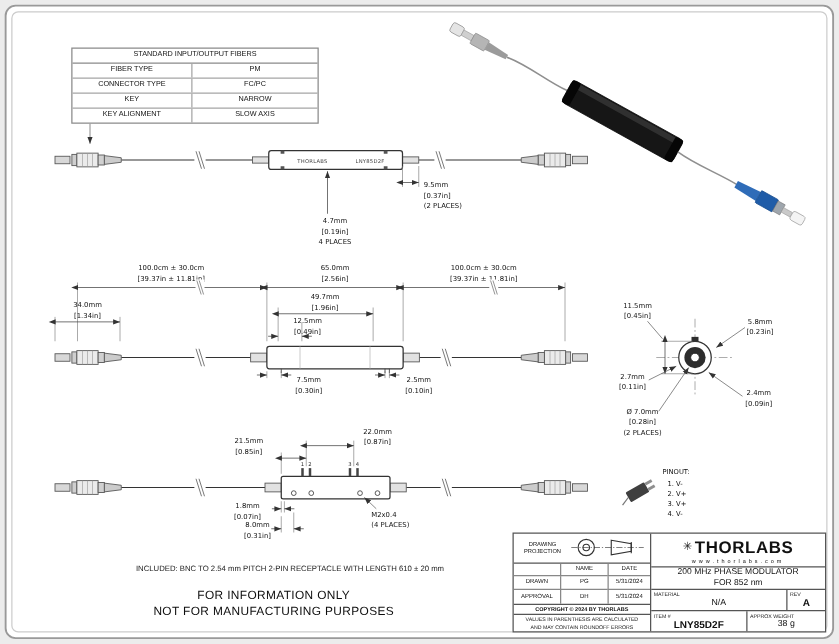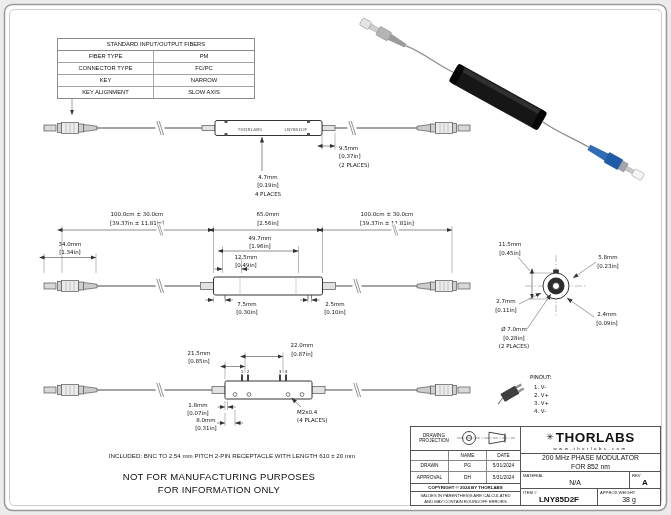--- a/index.html
+++ b/index.html
@@ -348,22 +348,22 @@
     <div class="ft-cell ft-v">NARROW</div>
   </div>
   <div class="ft-row">
     <div class="ft-cell ft-l">KEY ALIGNMENT</div>
     <div class="ft-cell ft-v">SLOW AXIS</div>
   </div>
 </div>
 
 <div class="overlay note">INCLUDED: BNC TO 2.54 mm PITCH 2-PIN RECEPTACLE WITH LENGTH 610 ± 20 mm</div>
 <div class="overlay disclaimer">
+  <div>FOR INFORMATION ONLY</div>
   <div>NOT FOR MANUFACTURING PURPOSES</div>
-  <div>FOR INFORMATION ONLY</div>
 </div>
 
 <div class="overlay tb">
   <div class="tb-left">
     <div class="tb-proj">
       <div class="tb-proj-label">DRAWING PROJECTION</div>
       <svg width="62" height="20" viewBox="0 0 62 20">
         <line x1="2" y1="10" x2="60" y2="10" stroke="#555" stroke-width="0.6" stroke-dasharray="5 1.5 1 1.5"></line>
         <circle cx="14" cy="10" r="6.5" fill="none" stroke="#333" stroke-width="0.9"></circle>
         <circle cx="14" cy="10" r="2.6" fill="none" stroke="#333" stroke-width="0.9"></circle>

